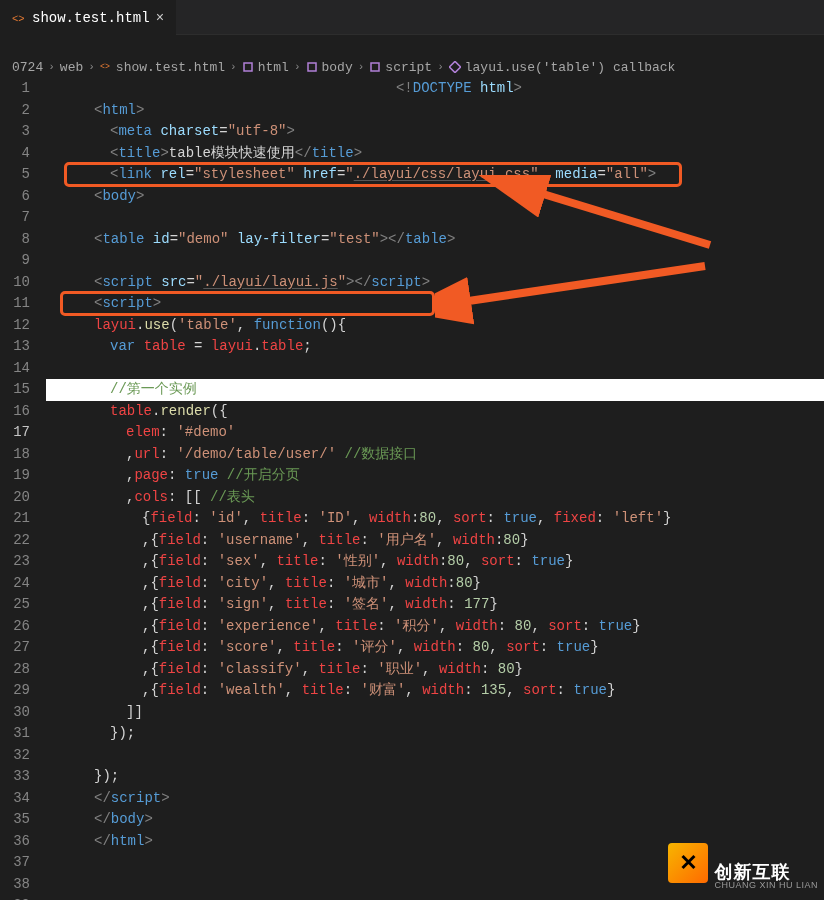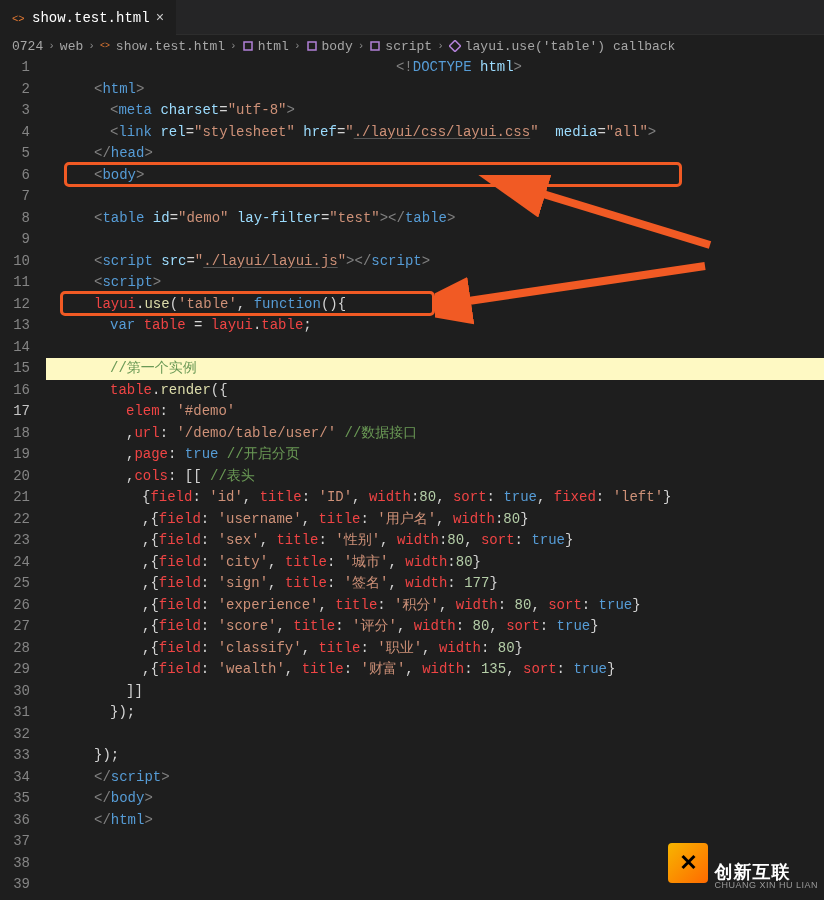--- a/index.html
+++ b/index.html
@@ -49,20 +49,21 @@
   }
 
   .breadcrumb {
     display: flex;
     align-items: center;
     padding: 4px 12px;
     gap: 4px;
     color: #a6a6a6;
     font-size: 13px;
     height: 22px;
+    margin-top: 21px;
   }
   .breadcrumb .sep {
     color: #888;
     font-size: 11px;
     padding: 0 1px;
   }
   .breadcrumb .crumb {
     display: flex;
     align-items: center;
     gap: 4px;
@@ -92,21 +93,21 @@
     flex: 1;
     position: relative;
   }
   .code-line {
     height: 21.5px;
     line-height: 21.5px;
     white-space: pre;
     position: relative;
   }
   .code-line.hl {
-    background: #fef9c3;
+    background: #ffffff;
   }
 
   
   .c-gray { color: #808080; }
   .c-tag { color: #569cd6; }
   .c-attr { color: #9cdcfe; }
   .c-str { color: #ce9178; }
   .c-key { color: #569cd6; }
   .c-var { color: #ef4444; }
   .c-fn { color: #dcdcaa; }
@@ -258,22 +259,22 @@
       <div class="ln">35</div>
       <div class="ln">36</div>
       <div class="ln">37</div>
       <div class="ln">38</div>
       <div class="ln">39</div>
     </div>
   <div class="code" id="code">
       <div class="code-line" style="padding-left: 48px; text-align: center;"><span class="c-gray">&lt;!</span><span class="c-key">DOCTYPE</span> <span class="c-attr">html</span><span class="c-gray">&gt;</span></div>
       <div class="code-line" style="padding-left: 48px;"><span class="c-gray">&lt;</span><span class="c-tag">html</span><span class="c-gray">&gt;</span></div>
       <div class="code-line" style="padding-left: 64px;"><span class="c-gray">&lt;</span><span class="c-tag">meta</span> <span class="c-attr">charset</span><span class="c-pun">=</span><span class="c-str">"utf-8"</span><span class="c-gray">&gt;</span></div>
+      <div class="code-line" style="padding-left: 64px;"><span class="c-gray">&lt;</span><span class="c-tag">title</span><span class="c-gray">&gt;</span><span class="c-pun">table模块快速使用</span><span class="c-gray">&lt;/</span><span class="c-tag">title</span><span class="c-gray">&gt;</span></div>
       <div class="code-line" style="padding-left: 64px;"><span class="c-gray">&lt;</span><span class="c-tag">link</span> <span class="c-attr">rel</span><span class="c-pun">=</span><span class="c-str">"stylesheet"</span> <span class="c-attr">href</span><span class="c-pun">=</span><span class="c-str">"<span class="underline">./layui/css/layui.css</span>"</span>  <span class="c-attr">media</span><span class="c-pun">=</span><span class="c-str">"all"</span><span class="c-gray">&gt;</span></div>
-      <div class="code-line" style="padding-left: 48px;"><span class="c-gray">&lt;/</span><span class="c-tag">head</span><span class="c-gray">&gt;</span></div>
       <div class="code-line" style="padding-left: 48px;"><span class="c-gray">&lt;</span><span class="c-tag">body</span><span class="c-gray">&gt;</span></div>
       <div class="code-line" style="padding-left: 16px;"> </div>
       <div class="code-line" style="padding-left: 48px;"><span class="c-gray">&lt;</span><span class="c-tag">table</span> <span class="c-attr">id</span><span class="c-pun">=</span><span class="c-str">"demo"</span> <span class="c-attr">lay-filter</span><span class="c-pun">=</span><span class="c-str">"test"</span><span class="c-gray">&gt;&lt;/</span><span class="c-tag">table</span><span class="c-gray">&gt;</span></div>
       <div class="code-line" style="padding-left: 16px;"> </div>
       <div class="code-line" style="padding-left: 48px;"><span class="c-gray">&lt;</span><span class="c-tag">script</span> <span class="c-attr">src</span><span class="c-pun">=</span><span class="c-str">"<span class="underline">./layui/layui.js</span>"</span><span class="c-gray">&gt;&lt;/</span><span class="c-tag">script</span><span class="c-gray">&gt;</span></div>
       <div class="code-line" style="padding-left: 48px;"><span class="c-gray">&lt;</span><span class="c-tag">script</span><span class="c-gray">&gt;</span></div>
       <div class="code-line" style="padding-left: 48px;"><span class="c-var">layui</span><span class="c-pun">.</span><span class="c-fn">use</span><span class="c-pun">(</span><span class="c-str">'table'</span><span class="c-pun">, </span><span class="c-key">function</span><span class="c-pun">(){</span></div>
       <div class="code-line" style="padding-left: 64px;"><span class="c-key">var</span> <span class="c-var">table</span> <span class="c-pun">=</span> <span class="c-var">layui</span><span class="c-pun">.</span><span class="c-var">table</span><span class="c-pun">;</span></div>
       <div class="code-line" style="padding-left: 16px;"> </div>
       <div class="code-line hl" style="padding-left: 64px;"><span class="c-com">//第一个实例</span></div>

